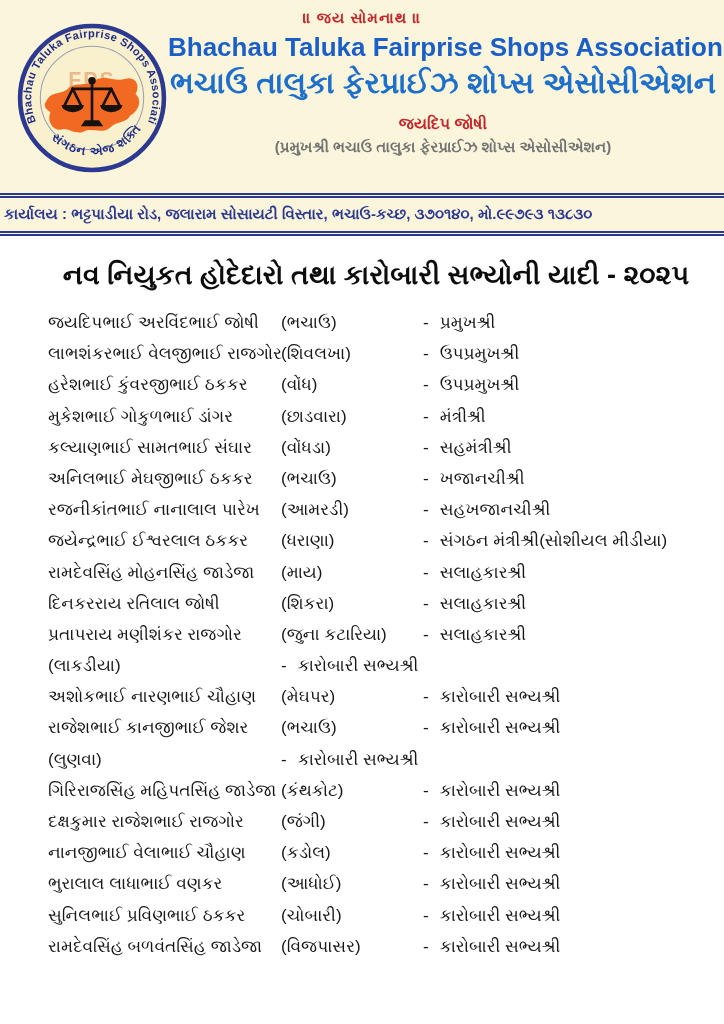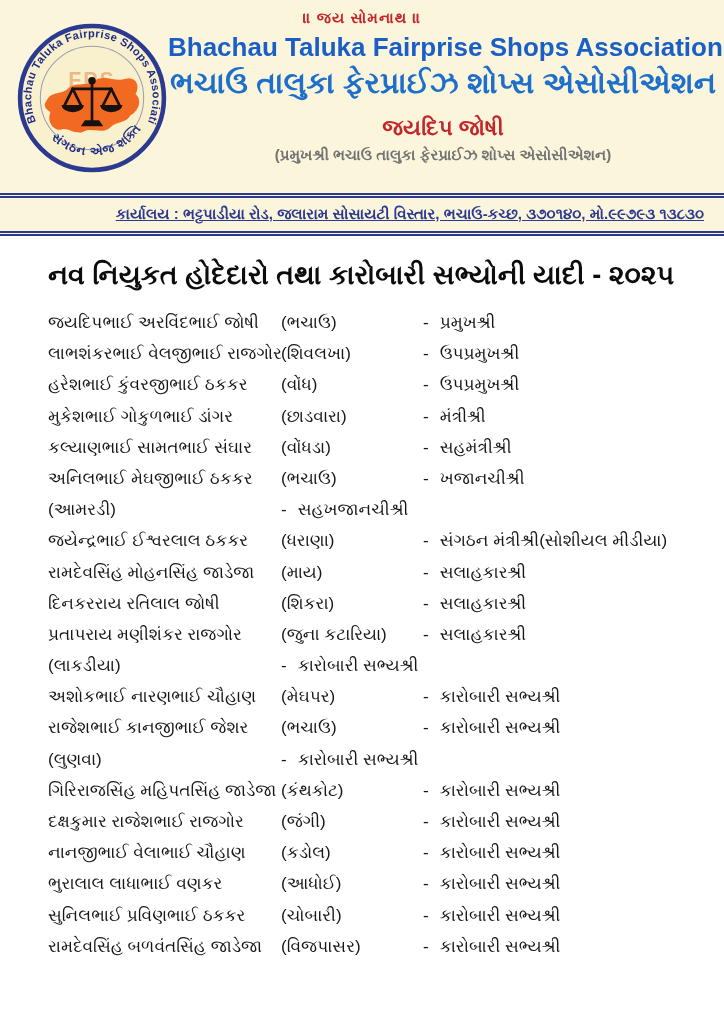--- a/index.html
+++ b/index.html
@@ -37,45 +37,44 @@
     white-space:nowrap;
     margin:0 0 3px 0;
   }
   .org-gu{
     font-size:30px;font-weight:bold;
     color:var(--blue-gu,#1e6fcb);
     white-space:nowrap;
     margin:0 0 14px 0;
   }
   .president-name{
-    font-size:22px;font-weight:bold;
+    font-size:16px;font-weight:bold;
     color:var(--red,#c3272b);
     margin:0 0 5px 0;
   }
   .president-title{
     font-size:15px;font-weight:bold;
     color:#737373;
     margin:0;
   }
   .address-band{
     background:var(--header-bg,#fbf5dc);
     border-top:5px double var(--navy,#2b3990);
     border-bottom:5px double var(--navy,#2b3990);
     padding:7px 20px 8px 4px;
-    text-align:right;
+    text-align:left;
     font-size:15px;font-weight:bold;
     color:var(--navy,#2b3990);
     white-space:nowrap;
-    text-decoration:underline;
   }
   
   .main{padding:0 20px 0 48px;}
   .list-title{
     margin:24px 0 0 0;
-    text-align:left;
+    text-align:center;
     font-size:27px;font-weight:bold;
     color:#0c0c0c;
     white-space:nowrap;
   }
   .members{margin-top:22px;}
   .member-row{
     display:grid;
     grid-template-columns:233px 142px auto;
     align-items:baseline;
     height:31.2px;
@@ -189,20 +188,21 @@
         </div>
         <div class="member-row">
           <span class="m-name">અનિલભાઈ મેઘજીભાઈ ઠકકર</span>
           <span class="m-place">(ભચાઉ)</span>
           <span class="m-desig">
             <span class="dash">-</span>
             <span class="">ખજાનચીશ્રી</span>
           </span>
         </div>
         <div class="member-row">
+          <span class="m-name">રજનીકાંતભાઈ નાનાલાલ પારેખ</span>
           <span class="m-place">(આમરડી)</span>
           <span class="m-desig">
             <span class="dash">-</span>
             <span class="">સહખજાનચીશ્રી</span>
           </span>
         </div>
         <div class="member-row">
           <span class="m-name">જયેન્દ્રભાઈ ઈશ્વરલાલ ઠકકર</span>
           <span class="m-place">(ધરાણા)</span>
           <span class="m-desig">

